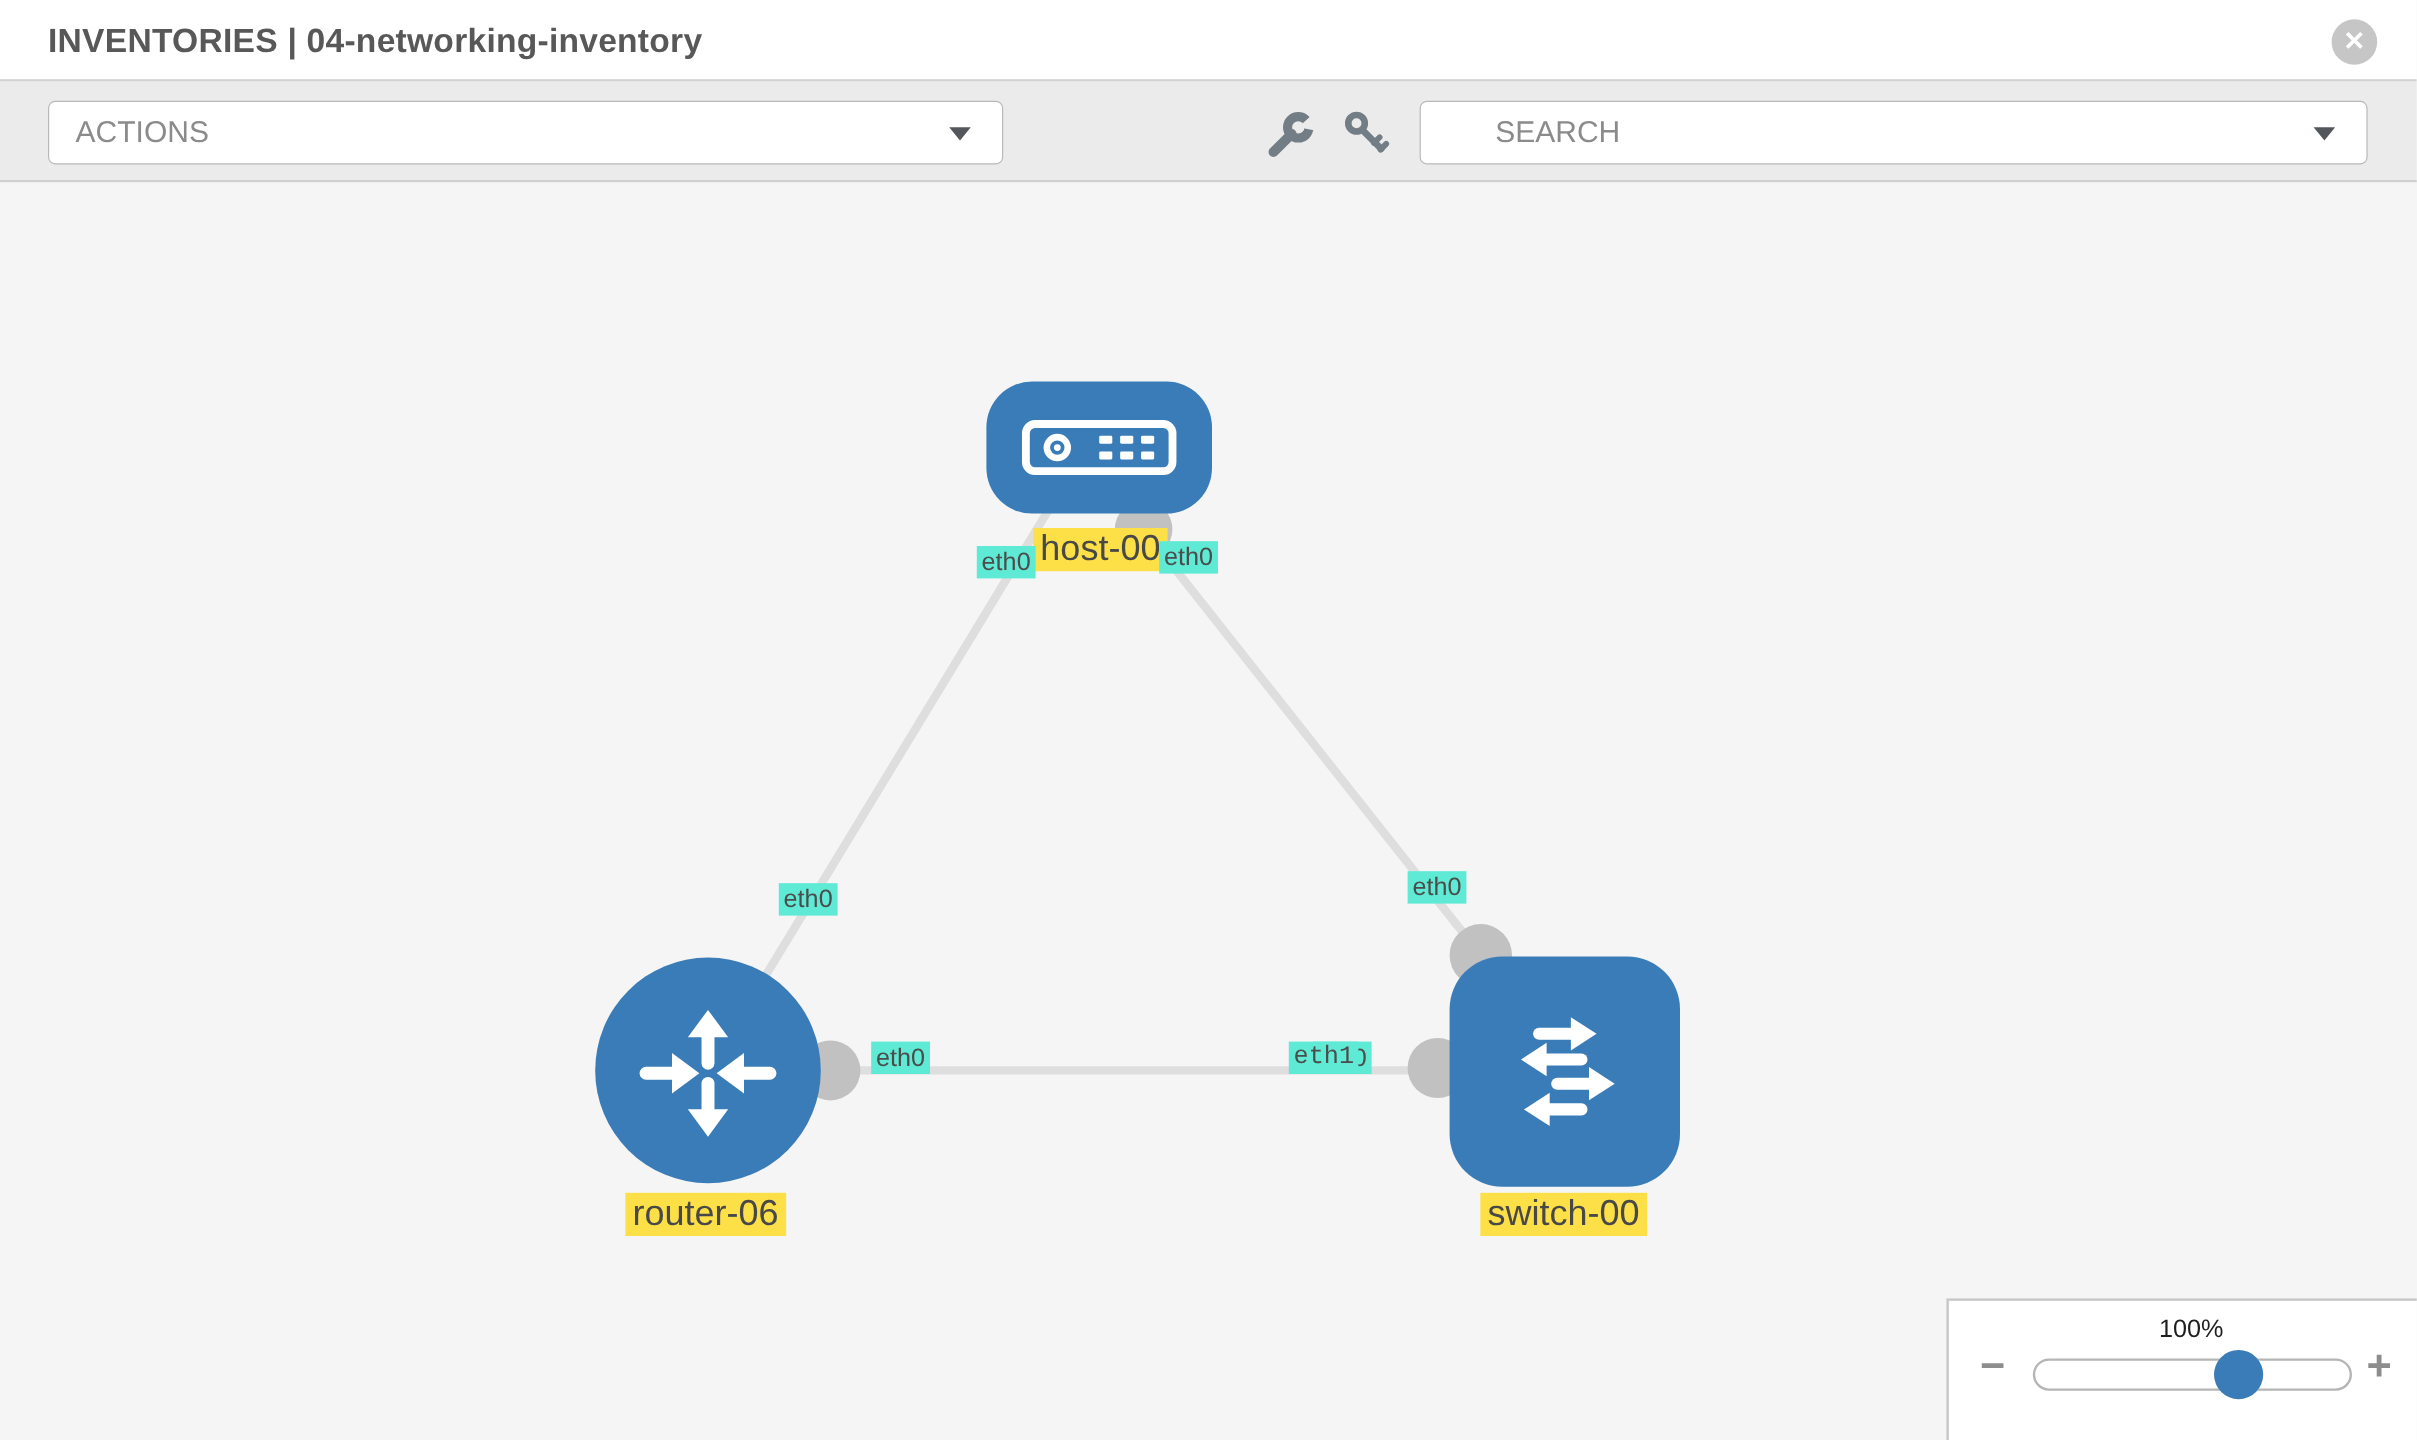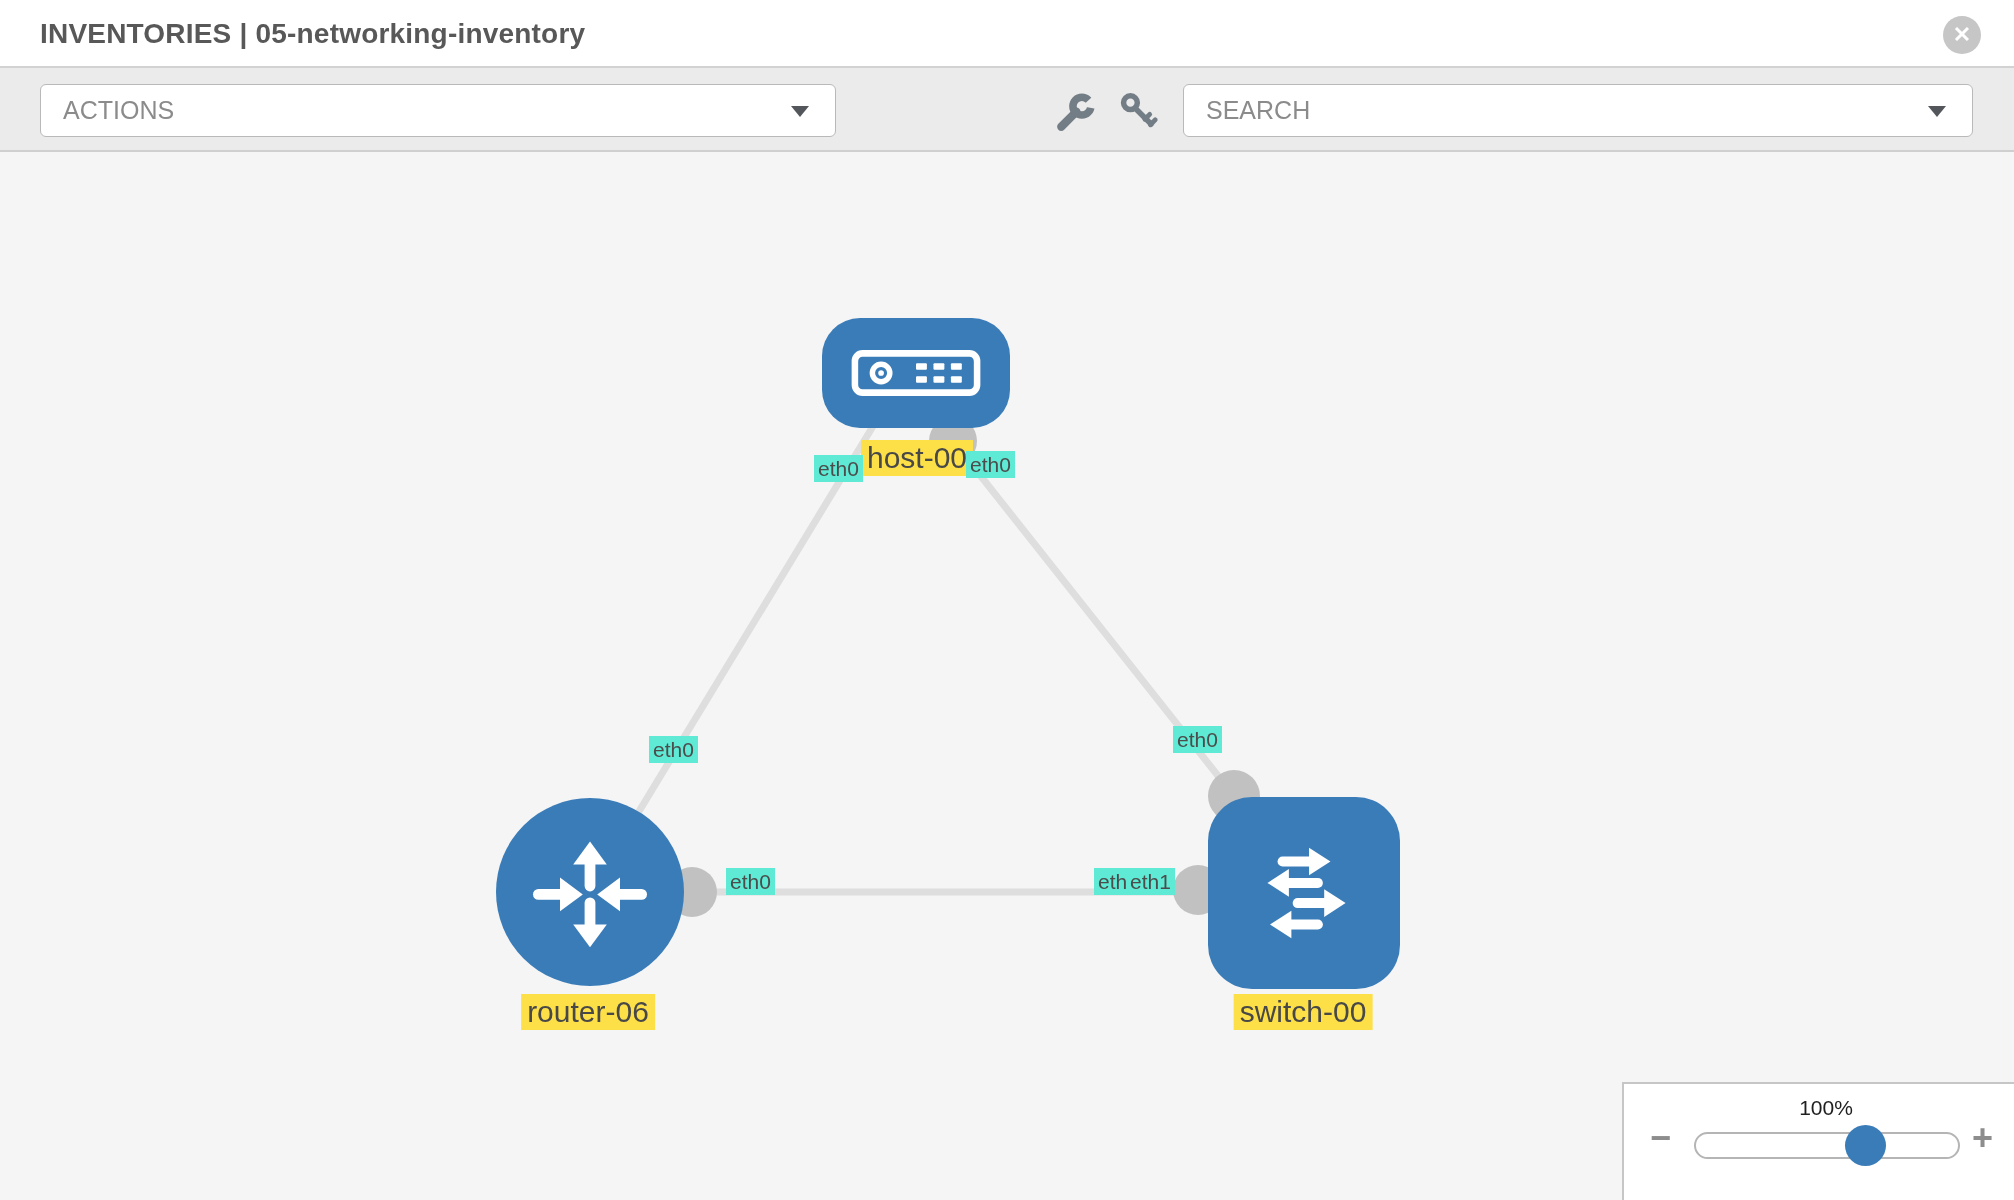--- a/index.html
+++ b/index.html
@@ -88,21 +88,21 @@
   }
   .zoom-handle {
     position: absolute; left: 221px; top: 41px; width: 41px; height: 41px;
     background: #3a7cb8; border-radius: 50%; cursor: grab;
   }
 </style>
 </head>
 <body>
 
 <div class="header">
-  <div class="header-title">INVENTORIES | 05-networking-inventory</div>
+  <div class="header-title">INVENTORIES | 04-networking-inventory</div>
   <div class="close-btn">✕</div>
 </div>
 
 <div class="toolbar">
   <div class="select-box" style="left:40px; width:796px;">
     <span class="select-label">ACTIONS</span>
     <span class="caret"></span>
   </div>
 
   <div class="tool-icon" style="left:1053px;">
@@ -115,21 +115,21 @@
 
   <div class="tool-icon" style="left:1116px;">
     <svg width="44" height="44" viewBox="0 0 64 64">
       <circle cx="21" cy="17" r="10" fill="none" stroke="#737d86" stroke-width="8"></circle>
       <line x1="28" y1="25" x2="51" y2="48" stroke="#737d86" stroke-width="8" stroke-linecap="round"></line>
       <line x1="42" y1="41" x2="49" y2="34" stroke="#737d86" stroke-width="7" stroke-linecap="round"></line>
       <line x1="50" y1="49" x2="57" y2="42" stroke="#737d86" stroke-width="7" stroke-linecap="round"></line>
     </svg>
   </div>
 
-  <div class="select-box" style="left:1183px; width:790px;">
+  <div class="select-box" style="left:1183px; width:790px;padding-left:40px;">
     <span class="select-label">SEARCH</span>
     <span class="caret"></span>
   </div>
 </div>
 
 <div class="canvas">
 
   <svg class="links-svg" width="2014" height="1048">
 
     <line x1="590" y1="740" x2="878" y2="266" stroke="#dedede" stroke-width="7"></line>
@@ -191,21 +191,21 @@
   <div class="node-label" style="left:917px; top:288px;">host-00</div>
   <div class="node-label" style="left:588px; top:842px;">router-06</div>
   <div class="node-label" style="left:1303px; top:842px;">switch-00</div>
 
   <div class="iface-label" style="left:814px; top:303px;">eth0</div>
   <div class="iface-label" style="left:966px; top:299px;">eth0</div>
   <div class="iface-label" style="left:649px; top:584px;">eth0</div>
   <div class="iface-label" style="left:1173px; top:574px;">eth0</div>
   <div class="iface-label" style="left:726px; top:716px;">eth0</div>
   <div class="iface-label" style="left:1094px; top:716px;">eth0</div>
-  <div class="iface-label" style="left:1126px; top:716px;">eth1</div>
+  <div class="iface-label" style="left:1074px; top:716px;font-family:Liberation Mono, monospace;">eth1</div>
 </div>
 
 <div class="zoom-panel">
   <div class="zoom-level">100%</div>
   <div class="zoom-minus">−</div>
   <div class="zoom-track"></div>
   <div class="zoom-handle"></div>
   <div class="zoom-plus">+</div>
 </div>
 

